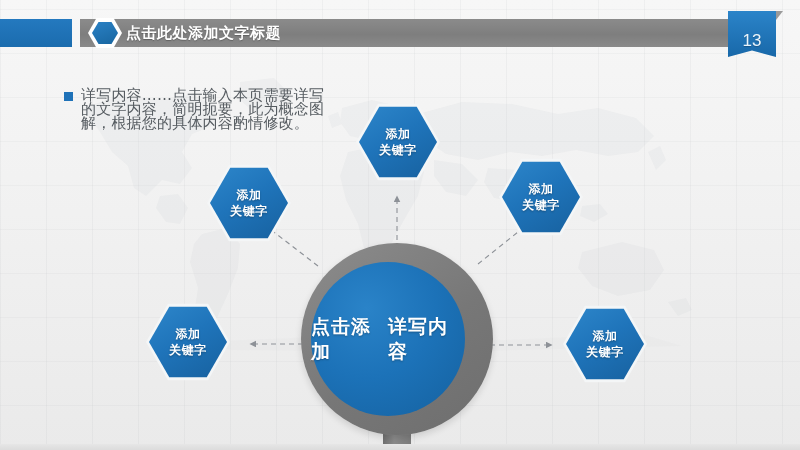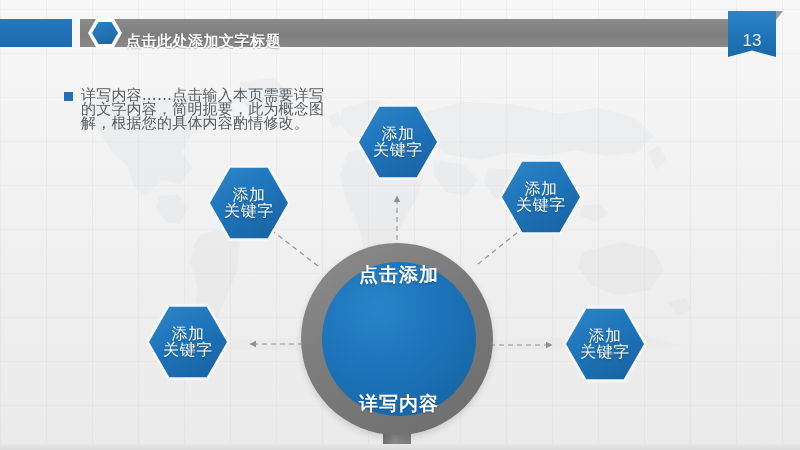--- a/index.html
+++ b/index.html
@@ -47,21 +47,21 @@
     background:#ffffff;
     clip-path:polygon(25% 3%,75% 3%,100% 50%,75% 97%,25% 97%,0% 50%);
     display:flex;align-items:center;justify-content:center;
   }
   .hdr-hex .hexi{
     width:26px;height:24px;
     background:linear-gradient(160deg,#2b82c6 0%,#18659f 100%);
     clip-path:polygon(25% 4%,75% 4%,100% 50%,75% 96%,25% 96%,0% 50%);
   }
   .hdr-title{
-    position:absolute;left:126px;top:8px;height:28px;line-height:28px;
+    position:absolute;left:126px;top:0;height:28px;line-height:28px;
     color:#ffffff;font-size:15px;font-weight:bold;letter-spacing:.5px;
     text-shadow:0 1px 1px rgba(0,0,0,.25);white-space:nowrap;
   }
   
   .ribbon{position:absolute;right:24px;top:11px;width:48px;height:46px;}
   .ribbon .body{
     position:absolute;inset:0;
     background:linear-gradient(180deg,#2b84c9 0%,#1868a9 100%);
     clip-path:polygon(0 0,100% 0,100% 100%,50% 86%,0 100%);
   }
@@ -100,25 +100,25 @@
     background:linear-gradient(90deg,#6f6f6f 0%,#8a8a8a 40%,#7b7b7b 100%);
     border-radius:4px;
   }
   .mag-ring{
     position:absolute;left:301px;top:243px;width:192px;height:192px;
     border-radius:50%;
     background:linear-gradient(145deg,#8d8d8d 0%,#777777 55%,#6e6e6e 100%);
     box-shadow:0 3px 7px rgba(0,0,0,.13);
   }
   .mag-lens{
-    position:absolute;left:21px;top:19px;width:154px;height:154px;
+    position:absolute;left:10px;top:19px;width:154px;height:154px;
     border-radius:50%;
     background:radial-gradient(circle at 36% 30%,#2a83c8 0%,#1c72b8 48%,#15619f 100%);
-    display:flex;align-items:center;justify-content:space-between;
-    flex-direction:column;
+    display:flex;align-items:center;justify-content:center;
+    flex-direction:row;
   }
   .mag-lens span{
     display:block;color:#ffffff;font-size:19px;font-weight:bold;
     line-height:25px;letter-spacing:1px;
     text-shadow:0 1px 2px rgba(0,0,0,.28);
   }
 
   
   .hex{position:absolute;width:84px;height:78px;}
   .hex .outer{
@@ -130,21 +130,21 @@
   .hex .inner{
     position:absolute;left:3px;top:3px;right:3px;bottom:3px;
     background:linear-gradient(150deg,#2d86ca 0%,#1f74ba 45%,#17619f 100%);
     clip-path:polygon(26% 1%,74% 1%,100% 50%,74% 99%,26% 99%,0% 50%);
   }
   .hex .txt{
     position:absolute;inset:0;display:flex;flex-direction:column;
     align-items:center;justify-content:center;
   }
   .hex .txt span{
-    color:#ffffff;font-size:16px;font-weight:normal;line-height:16px;
+    color:#ffffff;font-size:12px;font-weight:bold;line-height:16px;
     letter-spacing:.6px;text-shadow:0 1px 2px rgba(0,0,0,.3);
   }
 
   .h-top{left:356px;top:103px;}
   .h-left{left:207px;top:164px;}
   .h-right{left:499px;top:158px;}
   .h-bl{left:146px;top:303px;}
   .h-br{left:563px;top:305px;}
 
   

